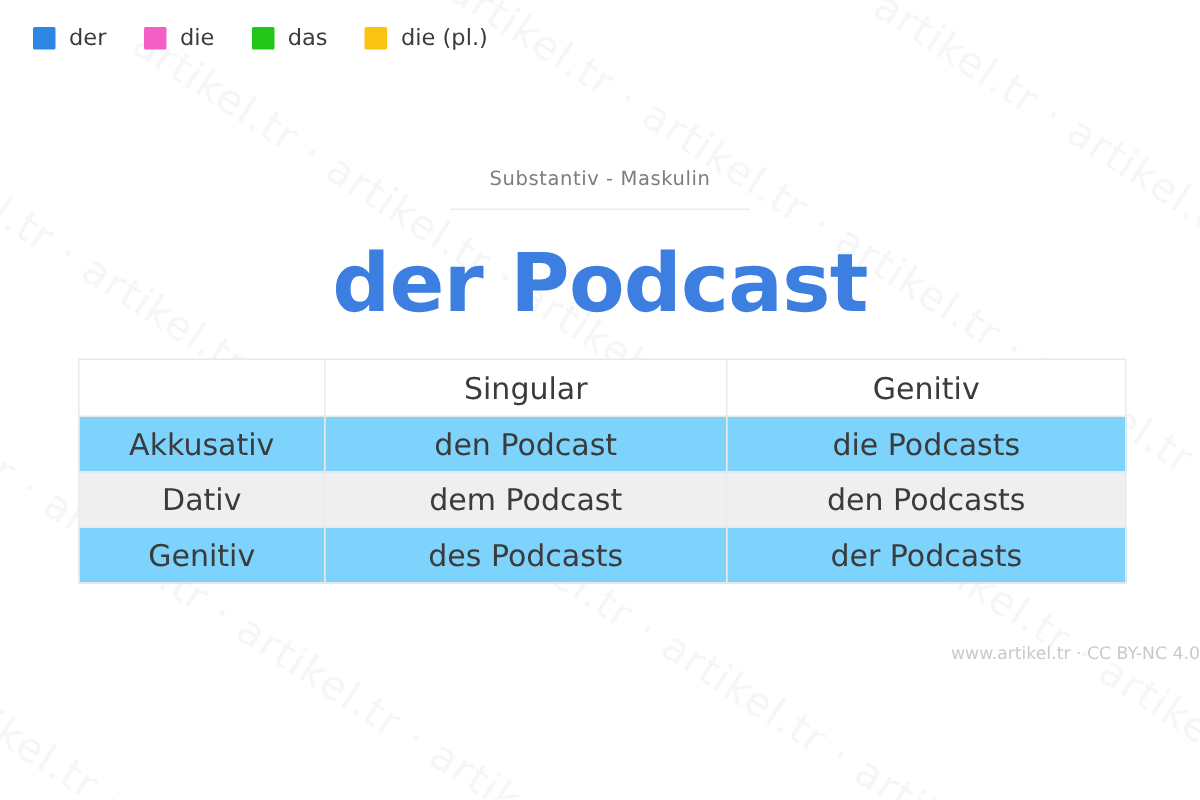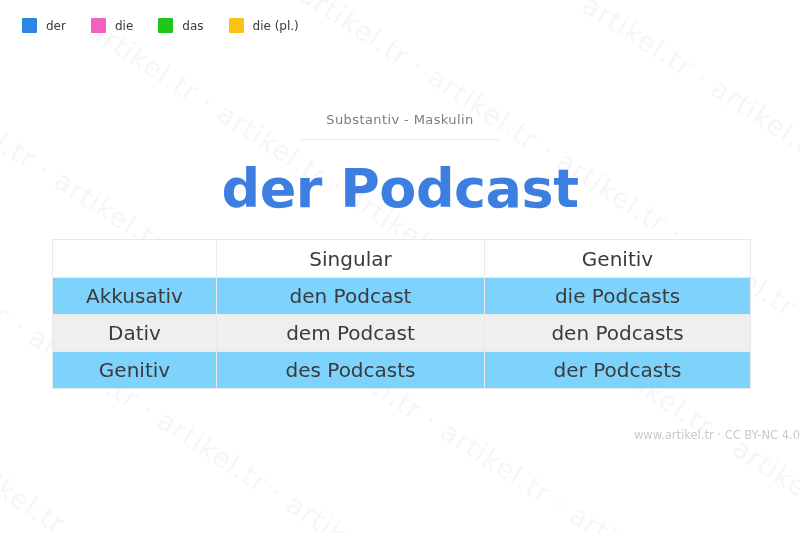--- a/index.html
+++ b/index.html
@@ -68,21 +68,21 @@
     margin-right: 25px;
   }
   .legend-swatch {
     width: 15px;
     height: 15px;
     border-radius: 1px;
     display: inline-block;
   }
   .legend-label {
     margin-left: 9px;
-    font-size: 12px;
+    font-size: 15px;
     color: #3b3b3b;
     line-height: 1;
     text-align: right;
   }
 
   
   #headline {
     position: absolute;
     top: 112px;
     left: 0;

